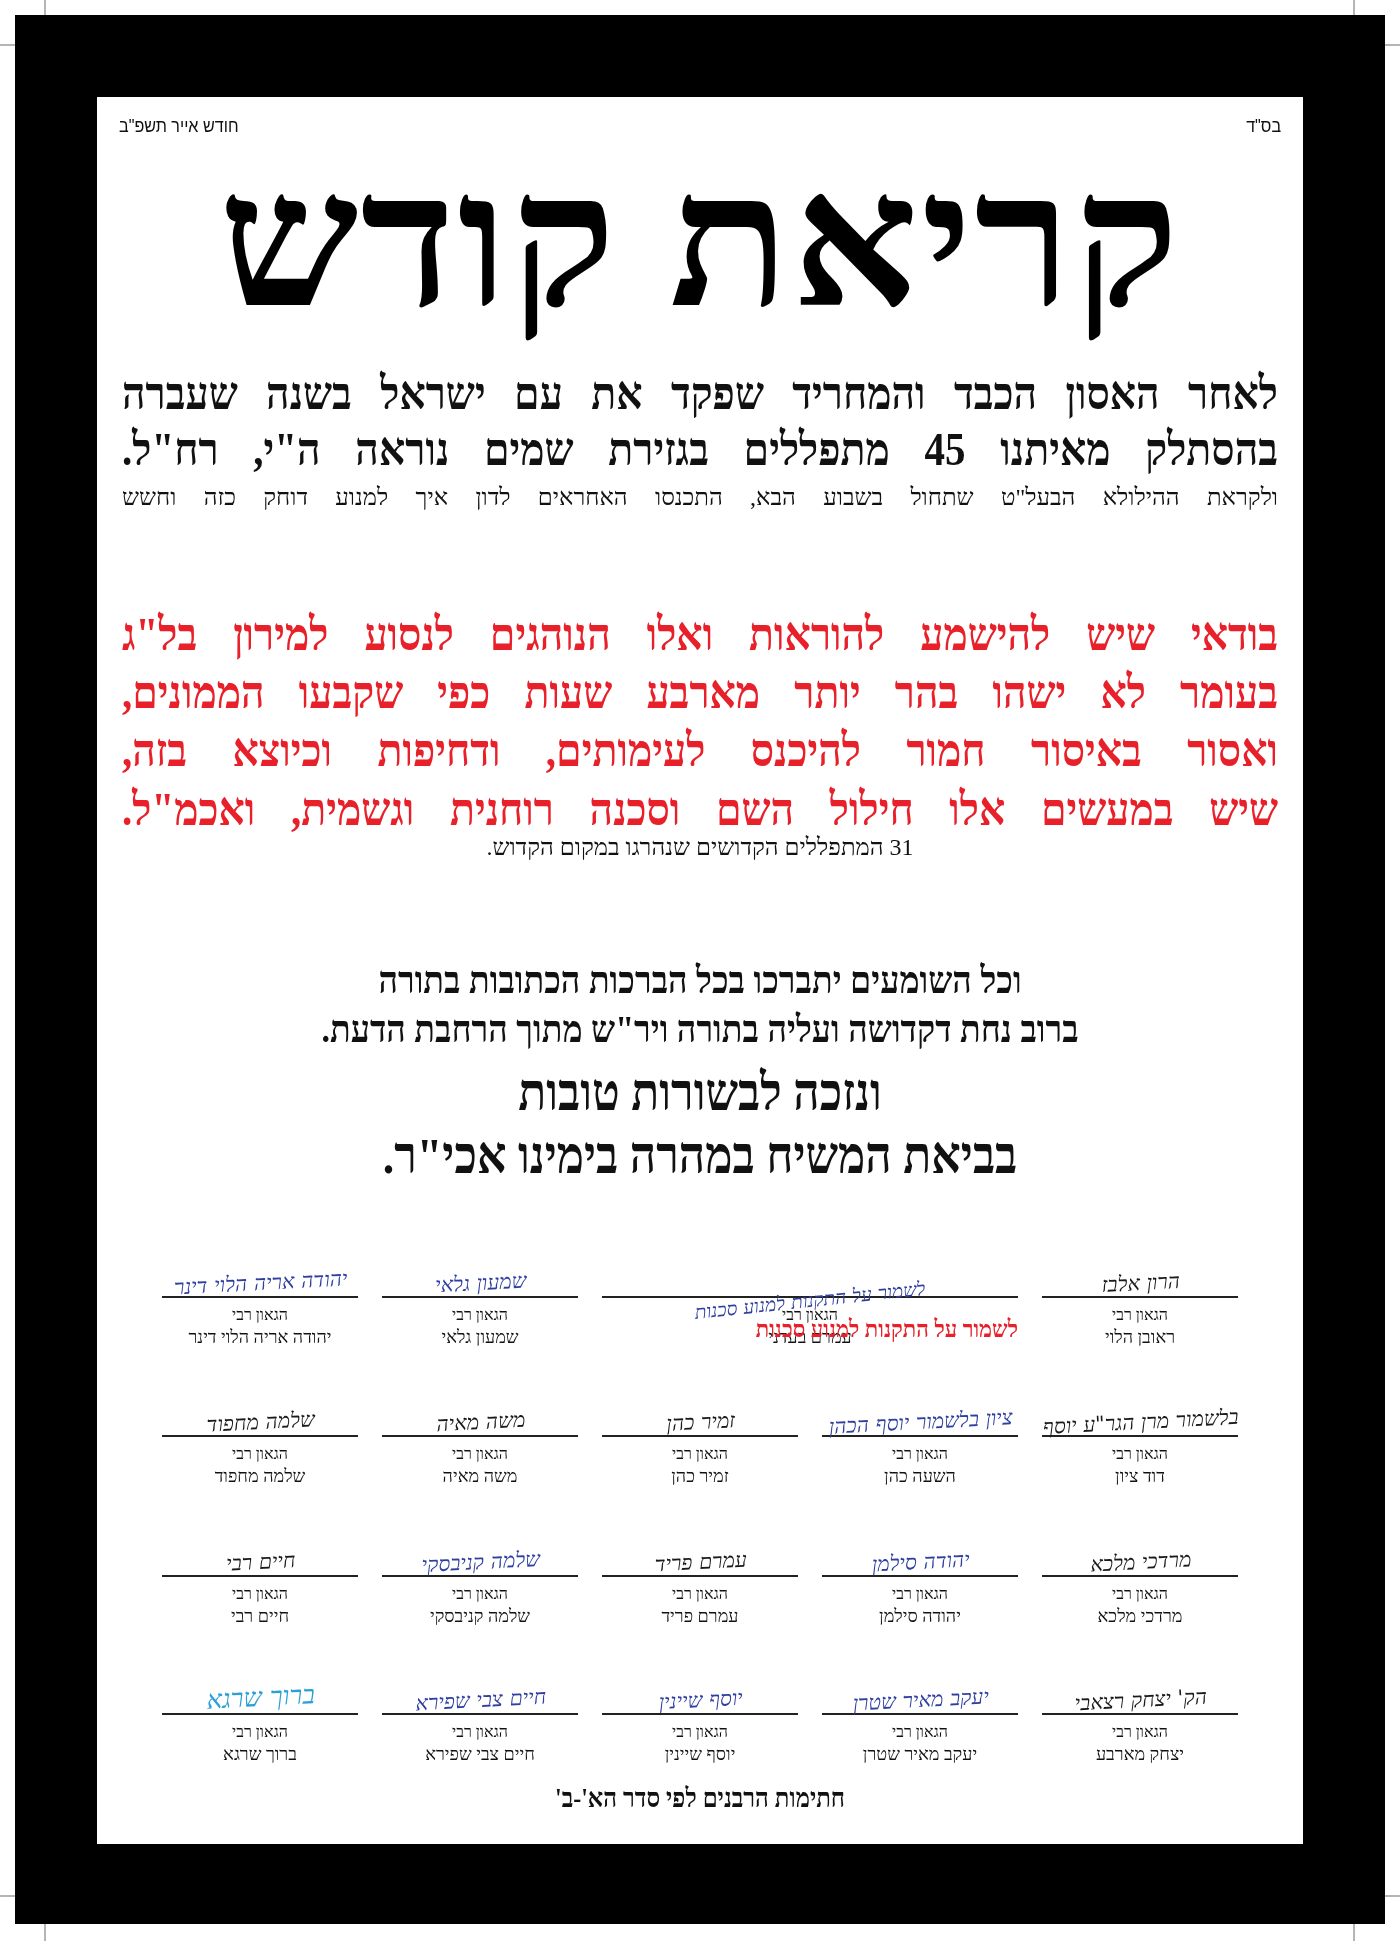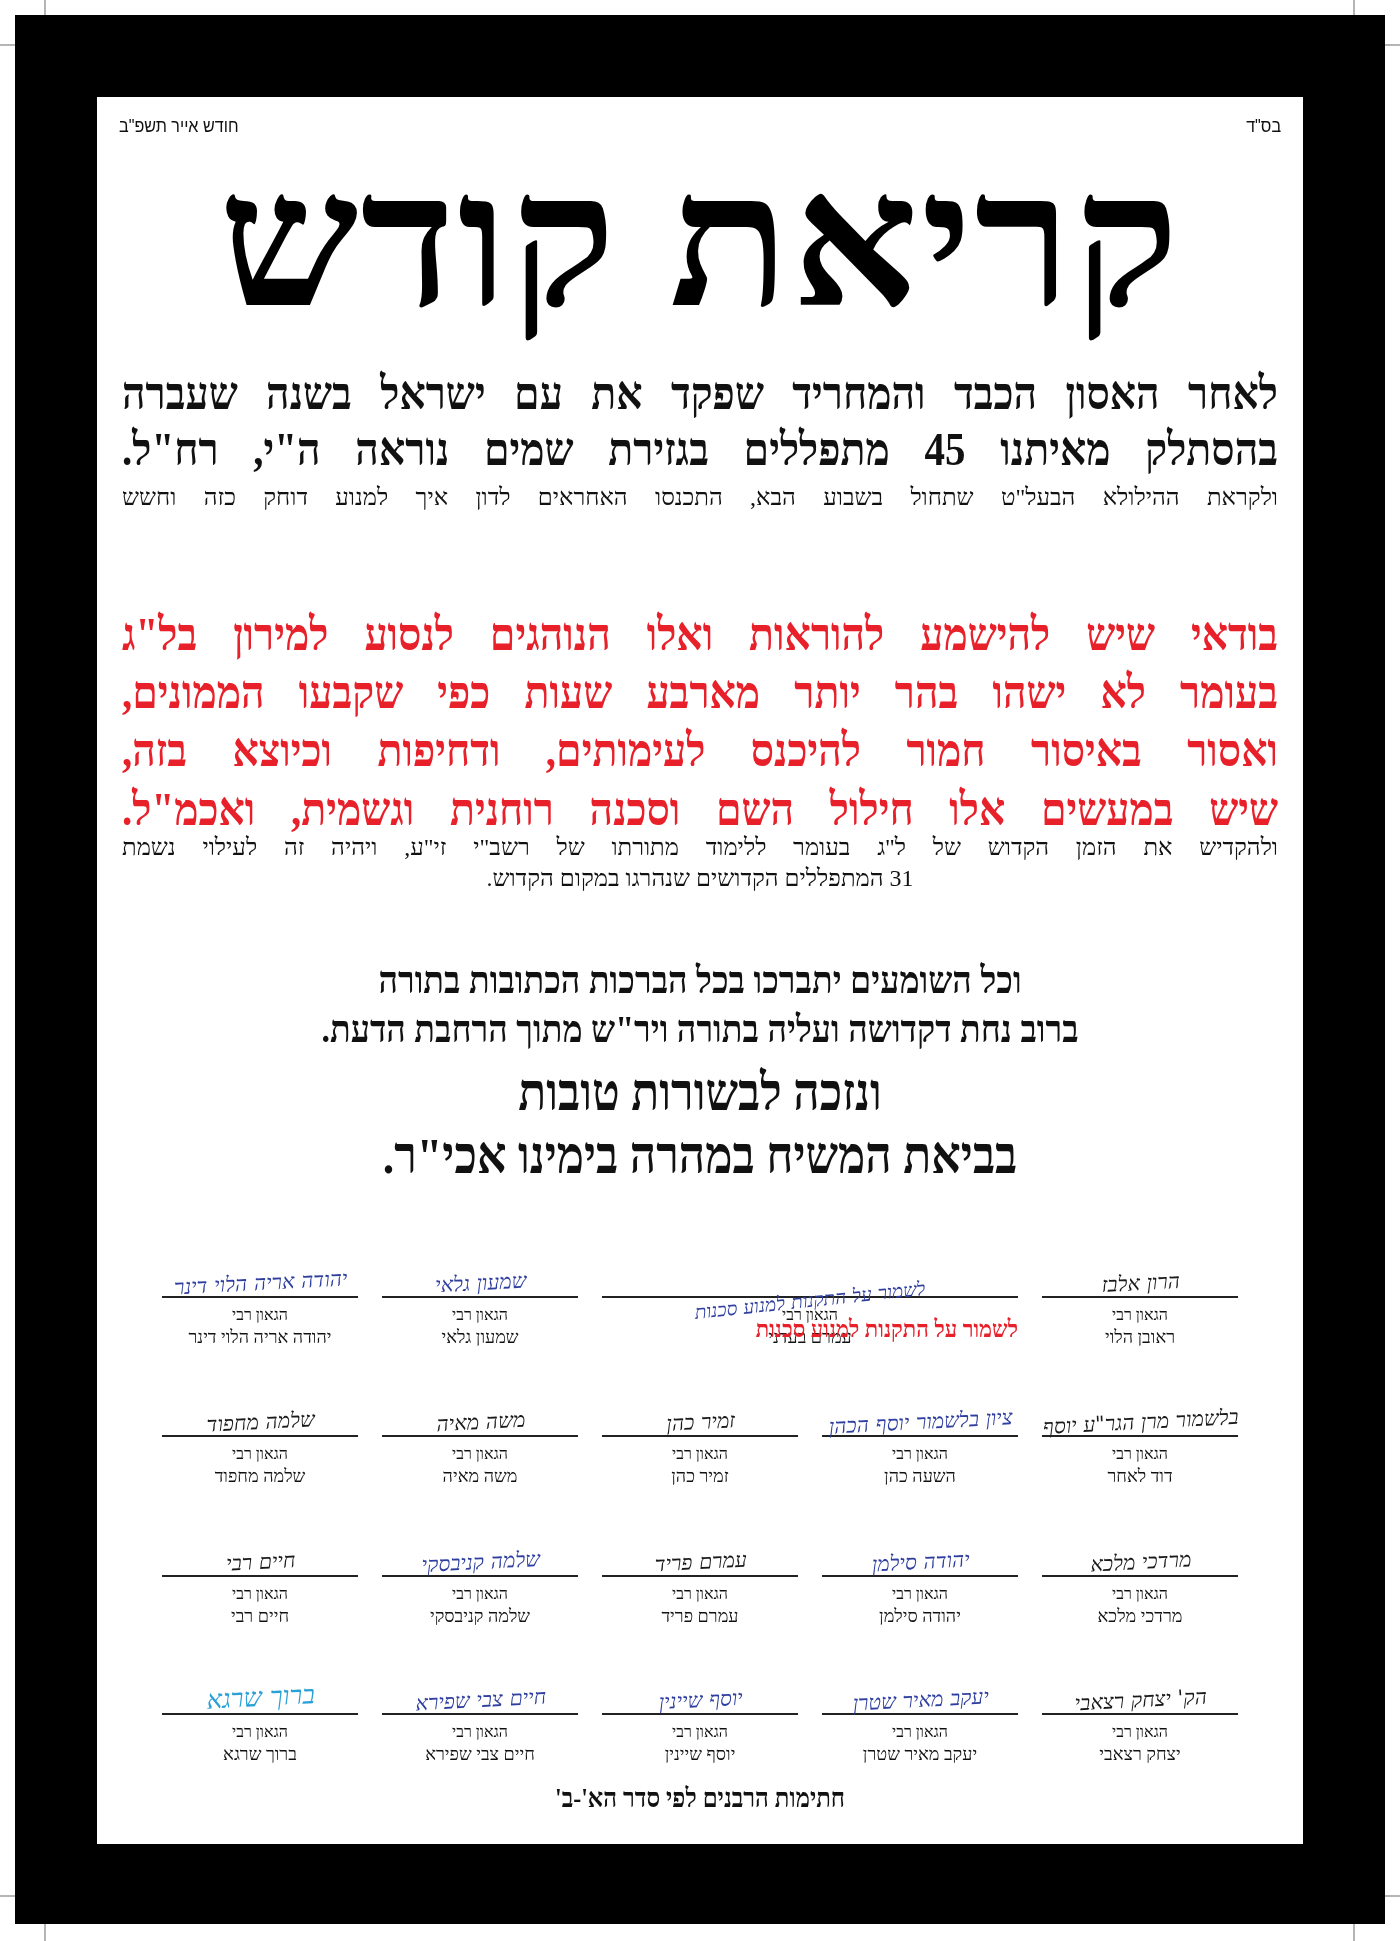--- a/index.html
+++ b/index.html
@@ -69,21 +69,20 @@
   </div>
 
   <div class="blk red">
     <span>בודאי שיש להישמע להוראות ואלו הנוהגים לנסוע למירון בל"ג</span>
     <span>בעומר לא ישהו בהר יותר מארבע שעות כפי שקבעו הממונים,</span>
     <span>ואסור באיסור חמור להיכנס לעימותים, ודחיפות וכיוצא בזה,</span>
     <span>שיש במעשים אלו חילול השם וסכנה רוחנית וגשמית, ואכמ"ל.</span>
   </div>
 
   <div class="blk para p2">
-    <span class="j">ולהקדיש את הזמן הקדוש של ל"ג בעומר ללימוד מתורתו של רשב"י זי"ע, ויהיה זה לעילוי נשמת</span>
     <span>31 המתפללים הקדושים שנהרגו במקום הקדוש.</span>
   </div>
 
   <div class="blk bless">
     <span>וכל השומעים יתברכו בכל הברכות הכתובות בתורה</span>
     <span>ברוב נחת דקדושה ועליה בתורה ויר"ש מתוך הרחבת הדעת.</span>
   </div>
 
   <div class="blk hope">
     <span>ונזכה לבשורות טובות</span>
@@ -115,21 +114,21 @@
       <div class="hand">יהודה אריה הלוי דינר</div>
       <div class="line"></div>
       <div class="rt">הגאון רבי</div>
       <div class="nm">יהודה אריה הלוי דינר</div>
     </div>
 
     <div class="sig" style="left:945px;top:1338px;">
       <div class="hand black">בלשמור מרן הגר"ע יוסף</div>
       <div class="line"></div>
       <div class="rt">הגאון רבי</div>
-      <div class="nm">דוד לאחר</div>
+      <div class="nm">דוד ציון</div>
     </div>
     <div class="sig" style="left:725px;top:1338px;">
       <div class="hand">ציון בלשמור יוסף הכהן</div>
       <div class="line"></div>
       <div class="rt">הגאון רבי</div>
       <div class="nm">השעה כהן</div>
     </div>
     <div class="sig" style="left:505px;top:1338px;">
       <div class="hand black">זמיר כהן</div>
       <div class="line"></div>
@@ -177,21 +176,21 @@
       <div class="hand black">חיים רבי</div>
       <div class="line"></div>
       <div class="rt">הגאון רבי</div>
       <div class="nm">חיים רבי</div>
     </div>
 
     <div class="sig" style="left:945px;top:1616px;">
       <div class="hand black">הק' יצחק רצאבי</div>
       <div class="line"></div>
       <div class="rt">הגאון רבי</div>
-      <div class="nm">יצחק רצאבי</div>
+      <div class="nm">יצחק מארבע</div>
     </div>
     <div class="sig" style="left:725px;top:1616px;">
       <div class="hand">יעקב מאיר שטרן</div>
       <div class="line"></div>
       <div class="rt">הגאון רבי</div>
       <div class="nm">יעקב מאיר שטרן</div>
     </div>
     <div class="sig" style="left:505px;top:1616px;">
       <div class="hand">יוסף שיינין</div>
       <div class="line"></div>

